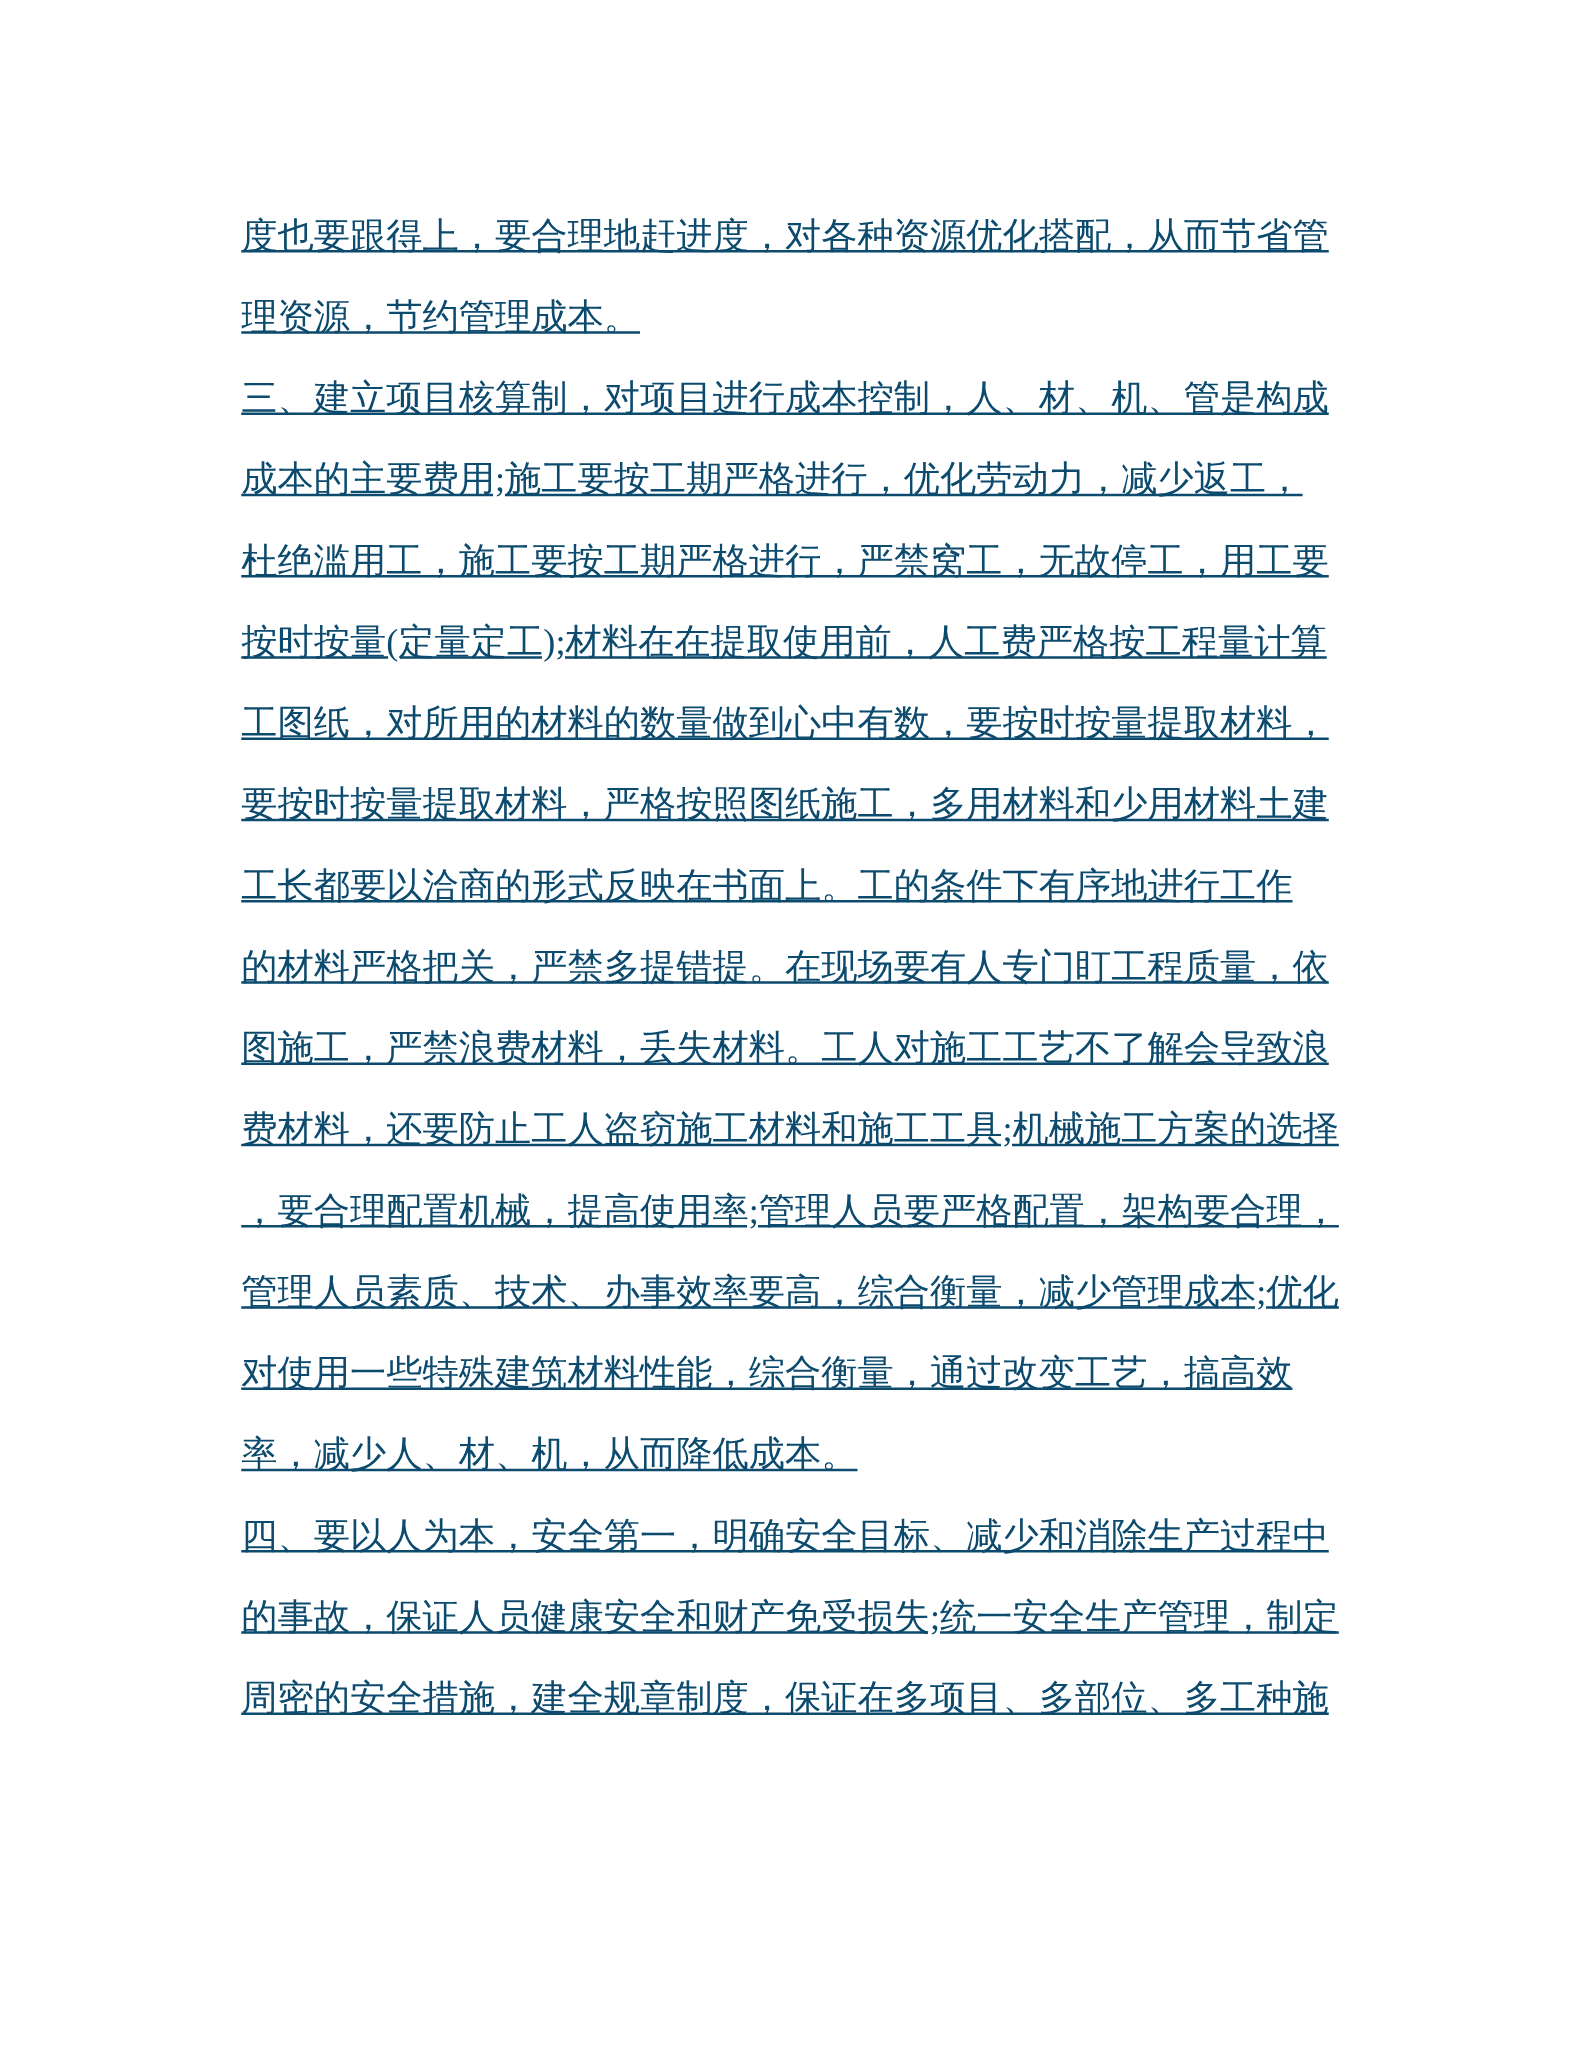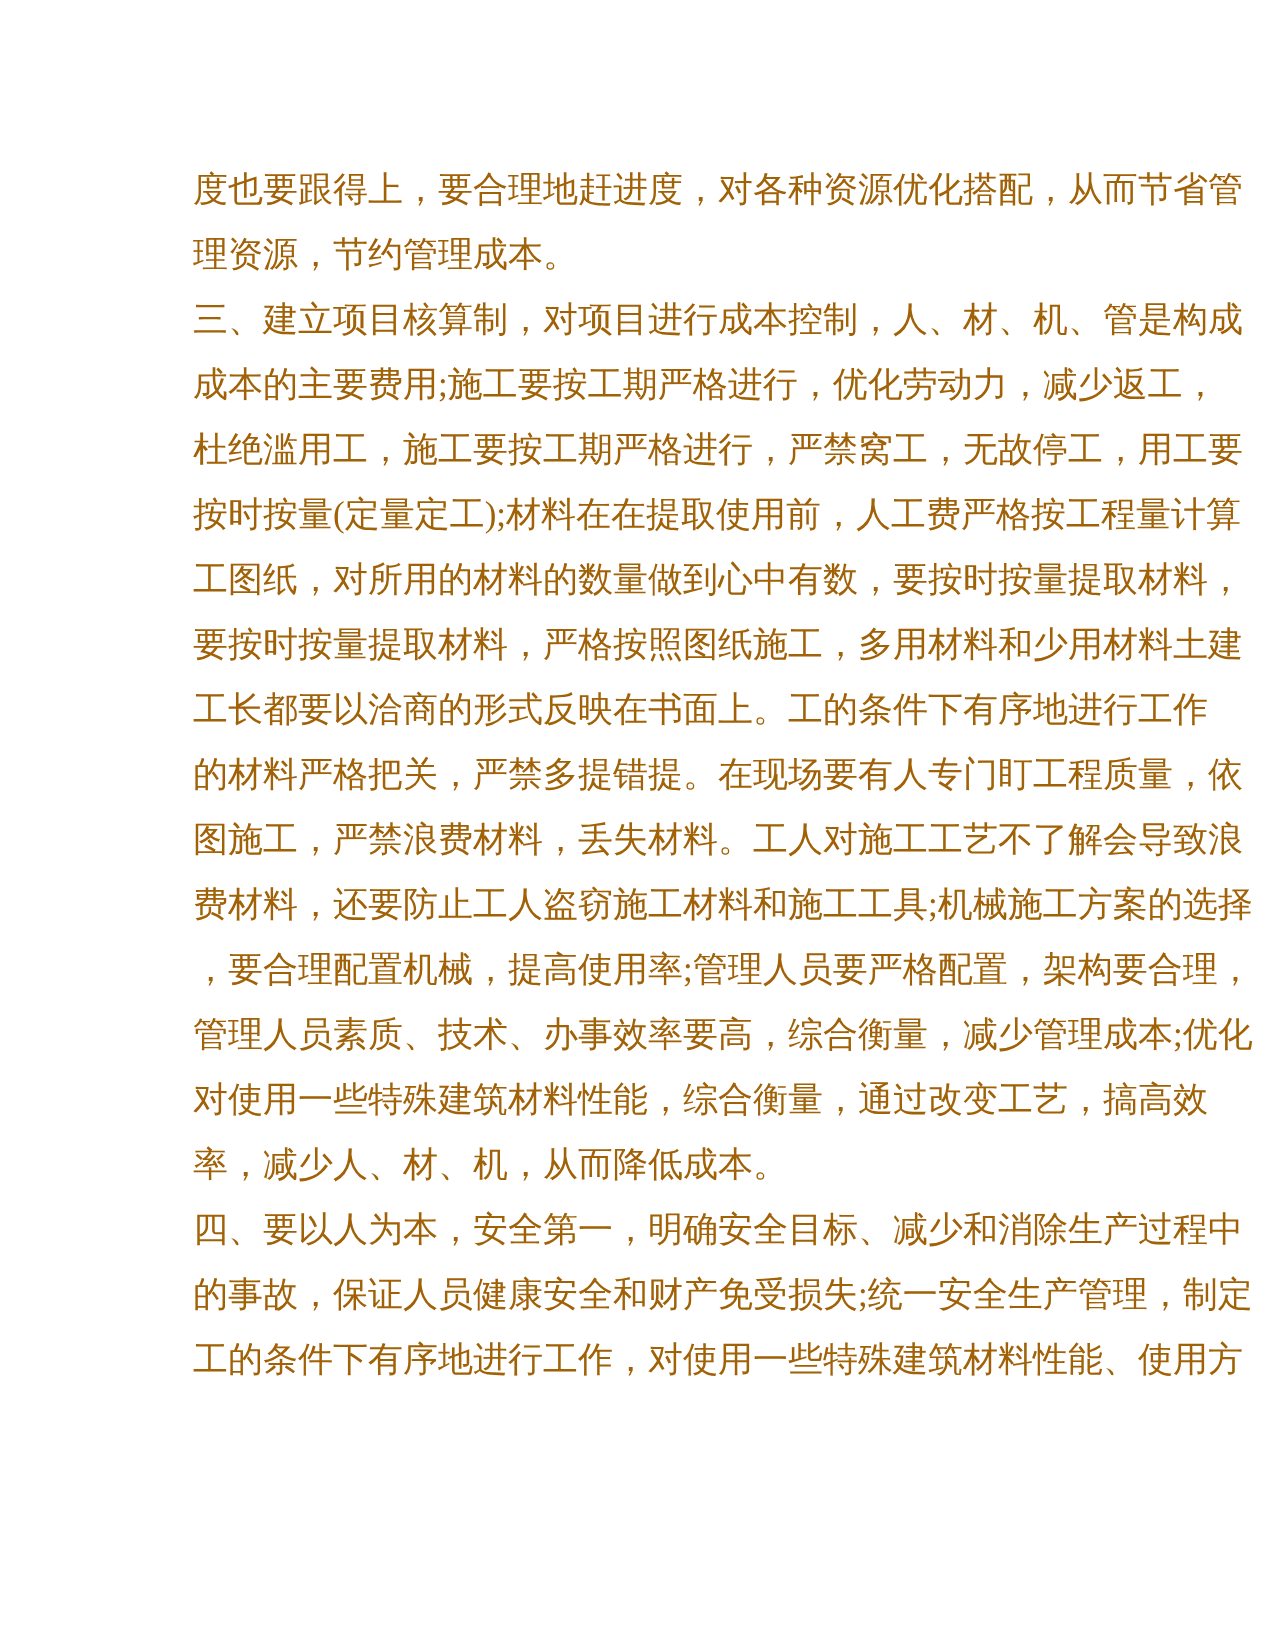--- a/index.html
+++ b/index.html
@@ -17,25 +17,26 @@
   }
   .textblock {
     position: absolute;
     left: 193px;
     top: 157px;
     width: 950px;
   }
   .line {
     height: 65px;
     line-height: 65px;
-    font-size: 35px;
-    color: #a16207;
+    font-size: 29px;
+    color: #0c4a6e;
     white-space: nowrap;
     letter-spacing: 0px;
     font-weight: 400;
+    text-decoration: underline;
   }
 </style>
 </head>
 <body>
 
 <div class="page" style="background: rgb(255, 255, 255); color: rgb(0, 0, 0);">
   <div class="textblock">
     <div class="line">度也要跟得上，要合理地赶进度，对各种资源优化搭配，从而节省管</div>
     <div class="line">理资源，节约管理成本。</div>
     <div class="line">三、建立项目核算制，对项目进行成本控制，人、材、机、管是构成</div>
@@ -47,15 +48,15 @@
     <div class="line">工长都要以洽商的形式反映在书面上。工的条件下有序地进行工作</div>
     <div class="line">的材料严格把关，严禁多提错提。在现场要有人专门盯工程质量，依</div>
     <div class="line">图施工，严禁浪费材料，丢失材料。工人对施工工艺不了解会导致浪</div>
     <div class="line">费材料，还要防止工人盗窃施工材料和施工工具;机械施工方案的选择</div>
     <div class="line">，要合理配置机械，提高使用率;管理人员要严格配置，架构要合理，</div>
     <div class="line">管理人员素质、技术、办事效率要高，综合衡量，减少管理成本;优化</div>
     <div class="line">对使用一些特殊建筑材料性能，综合衡量，通过改变工艺，搞高效</div>
     <div class="line">率，减少人、材、机，从而降低成本。</div>
     <div class="line">四、要以人为本，安全第一，明确安全目标、减少和消除生产过程中</div>
     <div class="line">的事故，保证人员健康安全和财产免受损失;统一安全生产管理，制定</div>
-    <div class="line">工的条件下有序地进行工作，对使用一些特殊建筑材料性能、使用方</div>
+    <div class="line">周密的安全措施，建全规章制度，保证在多项目、多部位、多工种施</div>
   </div>
 </div>
 
 </body></html>

